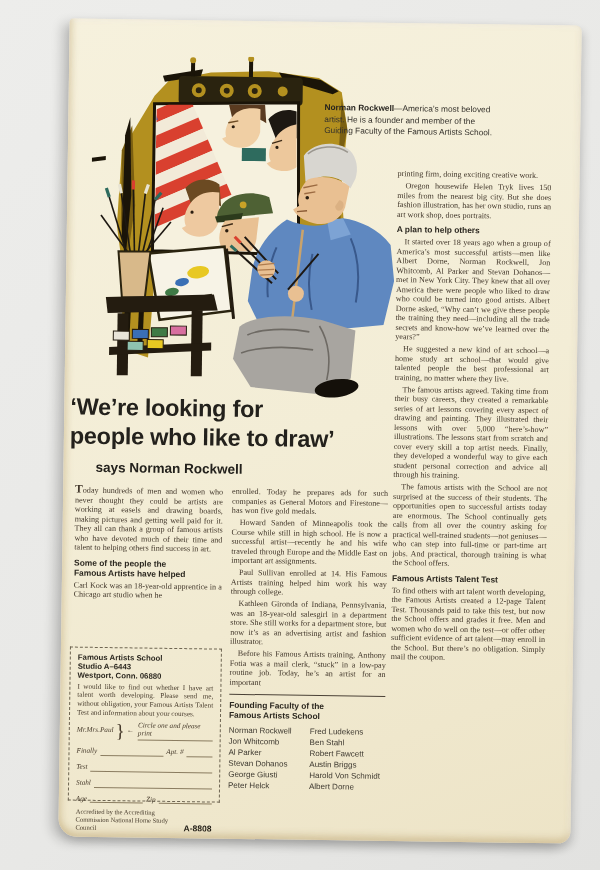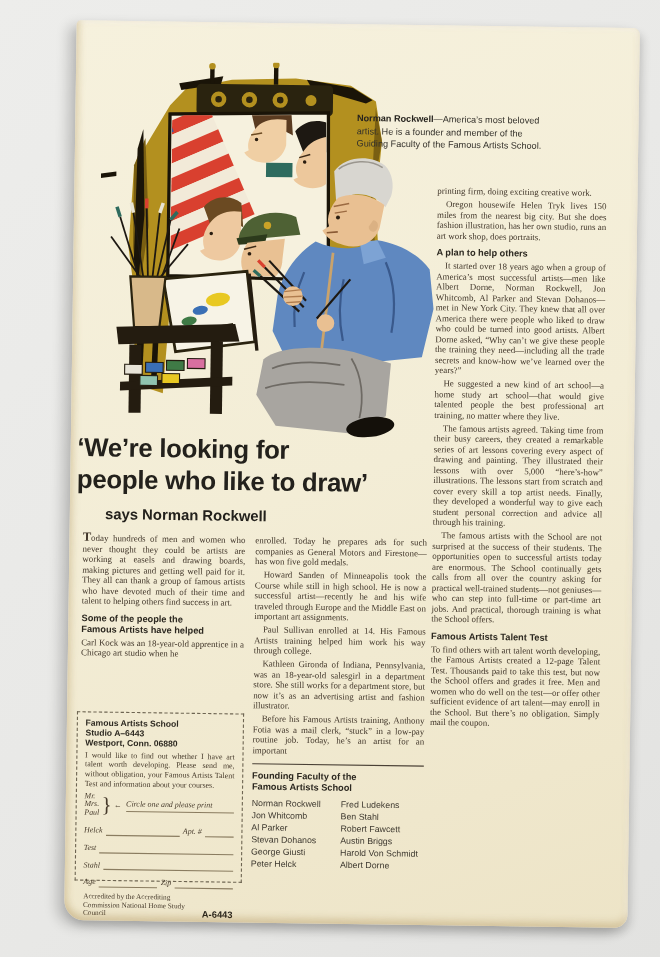--- a/index.html
+++ b/index.html
@@ -22,21 +22,21 @@
   .byline{left:32px;top:441px;font-weight:bold;font-size:13.5px;color:#23211c;}
   .col-left{left:12px;top:466px;width:148px;}
   .col-mid{left:169px;top:466px;width:156px;}
   .col-right{left:330px;top:146px;width:154px;}
   .initcap{font-size:11.5px;font-weight:bold;}
   .coupon{left:9px;top:628px;width:152px;height:154px;border:1.5px dashed #6e6552;padding:5px 7px 4px;box-sizing:border-box;
     font-family:"Liberation Serif","DejaVu Serif",serif;font-size:7.2px;line-height:8.8px;color:#463a2b;}
   .coupon .chead{font-family:"Liberation Sans",sans-serif;font-weight:bold;font-size:7.8px;line-height:9px;color:#2c2820;}
   .coupon .cbody{margin-top:2.5px;text-align:justify;}
   .titles{display:flex;align-items:center;margin-top:3px;gap:2px;}
-  .titles .tcol{display:flex;flex-direction:column;font-style:italic;line-height:7.8px;}
+  .titles .tcol{display:flex;flex-direction:row;font-style:italic;line-height:7.8px;}
   .titles .brace{font-size:19px;font-weight:400;color:#463a2b;line-height:19px;}
   .titles .note{font-style:italic;margin-left:2px;border-bottom:1px solid #8a7c60;flex:1;padding-bottom:1px;}
   .frow{display:flex;align-items:flex-end;margin-top:7px;font-style:italic;gap:3px;}
   .fline{flex:1;border-bottom:1px solid #8a7c60;height:7px;}
   .fline.short{flex:0 0 26px;}
   .accred{display:flex;align-items:flex-end;gap:3px;margin-top:5px;font-size:6.6px;line-height:7.6px;}
   .accred .code{font-family:"Liberation Sans",sans-serif;font-weight:bold;font-size:8.5px;color:#1e1b15;white-space:nowrap;}
   .facdiv{border:0;border-top:1px solid #4a4136;margin:7px 0 5px;}
   .fachead{font-family:"Liberation Sans",sans-serif;font-weight:bold;font-size:8.4px;line-height:10px;color:#2c2820;margin-bottom:5px;text-align:left;}
   .faclist{display:flex;gap:6px;font-family:"Liberation Sans",sans-serif;font-size:8px;line-height:11px;color:#3d382f;text-align:left;}
@@ -241,42 +241,42 @@
         <span class="tcol">
           <span>Mr.</span>
           <span>Mrs.</span>
           <span>Paul</span>
         </span>
         <span class="brace">}</span>
         <span>←</span>
         <span class="note">Circle one and please print</span>
       </div>
       <div class="frow">
-        <span>Helck</span>
+        <span>Finally</span>
         <span class="fline"></span>
         <span>Apt. #</span>
         <span class="fline short"></span>
       </div>
       <div class="frow">
         <span>Test</span>
         <span class="fline"></span>
       </div>
       <div class="frow">
         <span>Stahl</span>
         <span class="fline"></span>
       </div>
       <div class="frow">
         <span>Age</span>
         <span class="fline"></span>
         <span>Zip</span>
         <span class="fline"></span>
       </div>
       <div class="accred">
         <span>Accredited by the Accrediting Commission National Home Study Council</span>
-        <span class="code">A-6443</span>
+        <span class="code">A-8808</span>
       </div>
     </div>
 
     <div class="abs serif col-mid">
       <p>enrolled. Today he prepares ads for such companies as General Motors and Firestone—has won five gold medals.</p>
       <p class="ind">Howard Sanden of Minneapolis took the Course while still in high school. He is now a successful artist—recently he and his wife traveled through Europe and the Middle East on important art assignments.</p>
       <p class="ind">Paul Sullivan enrolled at 14. His Famous Artists training helped him work his way through college.</p>
       <p class="ind">Kathleen Gironda of Indiana, Pennsylvania, was an 18-year-old salesgirl in a department store. She still works for a department store, but now it’s as an advertising artist and fashion illustrator.</p>
       <p class="ind">Before his Famous Artists training, Anthony Fotia was a mail clerk, “stuck” in a low-pay routine job. Today, he’s an artist for an important</p>
       <hr class="facdiv">

